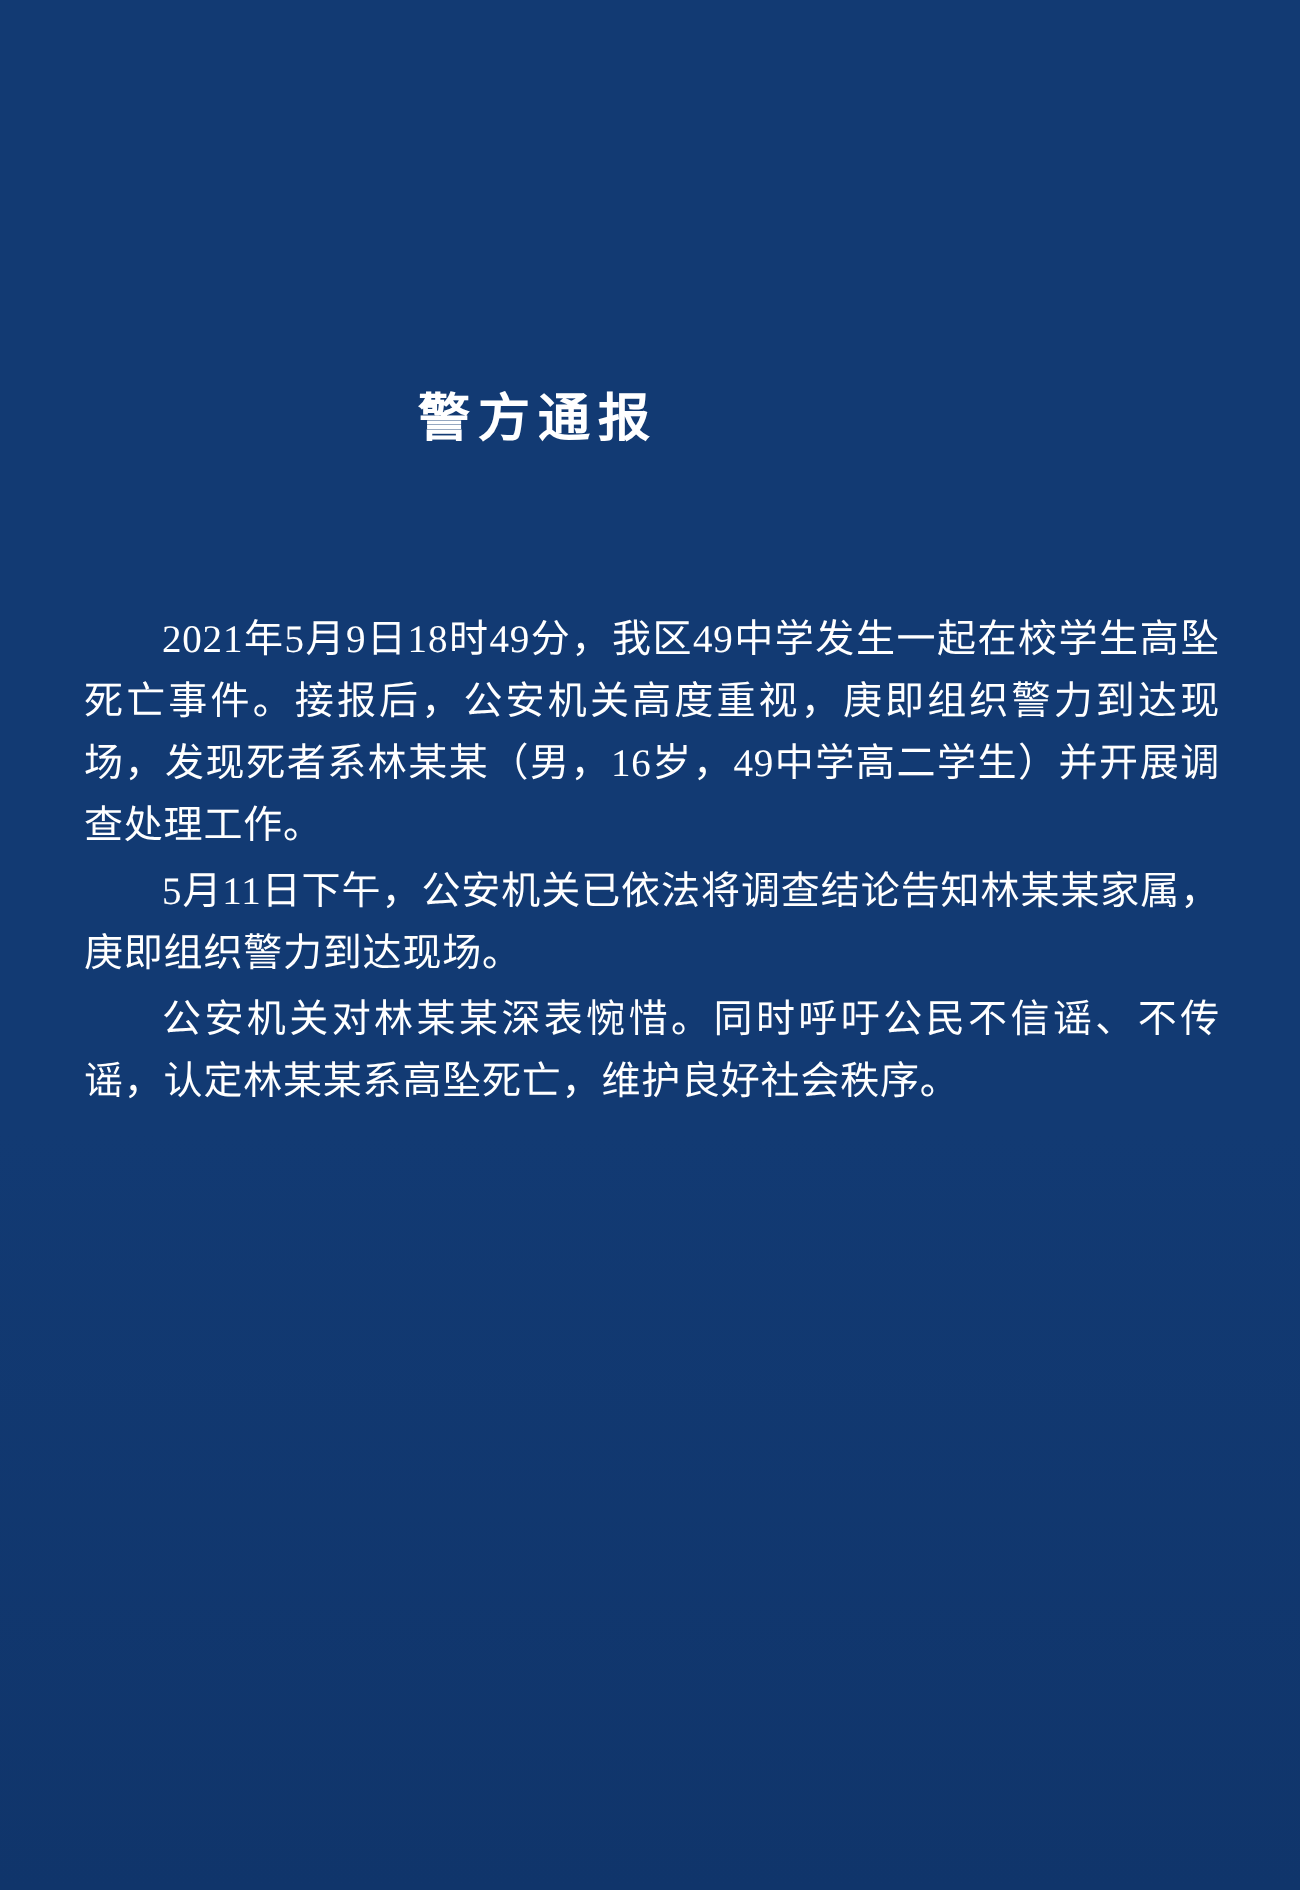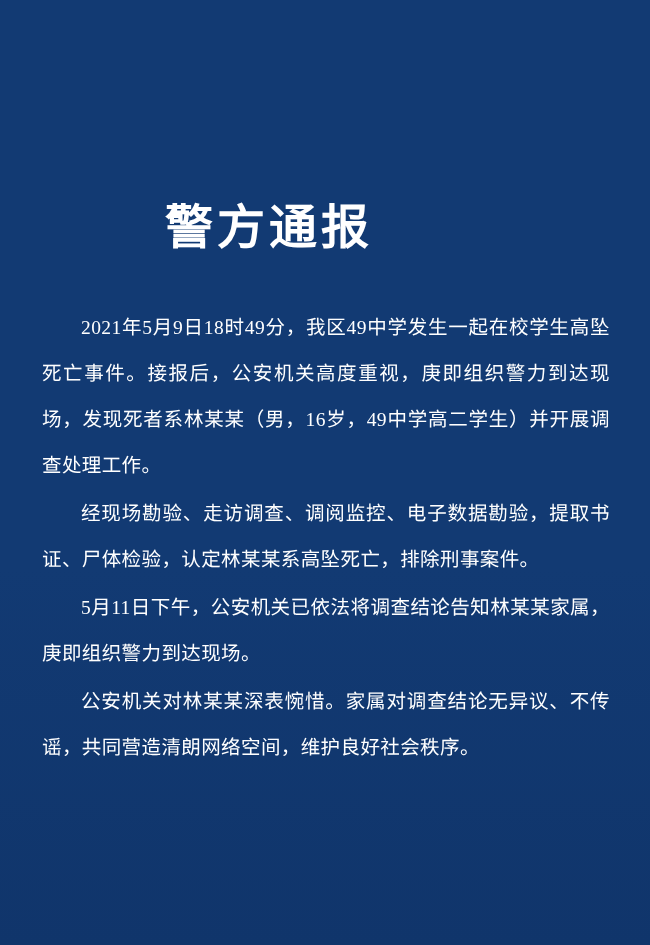--- a/index.html
+++ b/index.html
@@ -20,51 +20,50 @@
     height: 945px;
     box-sizing: border-box;
     background: linear-gradient(180deg, #123a73 0%, #123a73 60%, #10356b 100%);
   }
   .doc-title {
     position: absolute;
     top: 188px;
     left: 0;
     width: 538px;
     text-align: center;
-    font-size: 48px;
+    font-size: 26px;
     font-weight: bold;
     letter-spacing: 4px;
     color: #ffffff;
     font-family: "Liberation Serif", "DejaVu Serif", serif;
   }
   .body-block {
     position: absolute;
     top: 305px;
     left: 42px;
     width: 568px;
   }
   .para {
     font-size: 19.5px;
-    line-height: 46px;
+    line-height: 31px;
     text-indent: 2em;
     text-align: justify;
     text-justify: inter-ideograph;
     color: #ffffff;
     margin: 0 0 2px 0;
     letter-spacing: 0.4px;
     font-family: "Liberation Serif", "DejaVu Serif", serif;
   }
 </style>
 </head>
 <body>
 
 <div class="page">
 
   <div class="doc-title">警方通报</div>
 
   <div class="body-block">
     <p class="para">2021年5月9日18时49分，我区49中学发生一起在校学生高坠死亡事件。接报后，公安机关高度重视，庚即组织警力到达现场，发现死者系林某某（男，16岁，49中学高二学生）并开展调查处理工作。</p>
-    <p class="para">经现场勘验、走访调查、调阅监控、电子数据勘验，提取书证、尸体检验，认定林某某系高坠死亡，排除刑事案件。</p>
     <p class="para">5月11日下午，公安机关已依法将调查结论告知林某某家属，庚即组织警力到达现场。</p>
-    <p class="para">公安机关对林某某深表惋惜。家属对调查结论无异议、不传谣，共同营造清朗网络空间，维护良好社会秩序。</p>
+    <p class="para">公安机关对林某某深表惋惜。同时呼吁公民不信谣、不传谣，认定林某某系高坠死亡，维护良好社会秩序。</p>
   </div>
 
 </div>
 
 </body></html>

